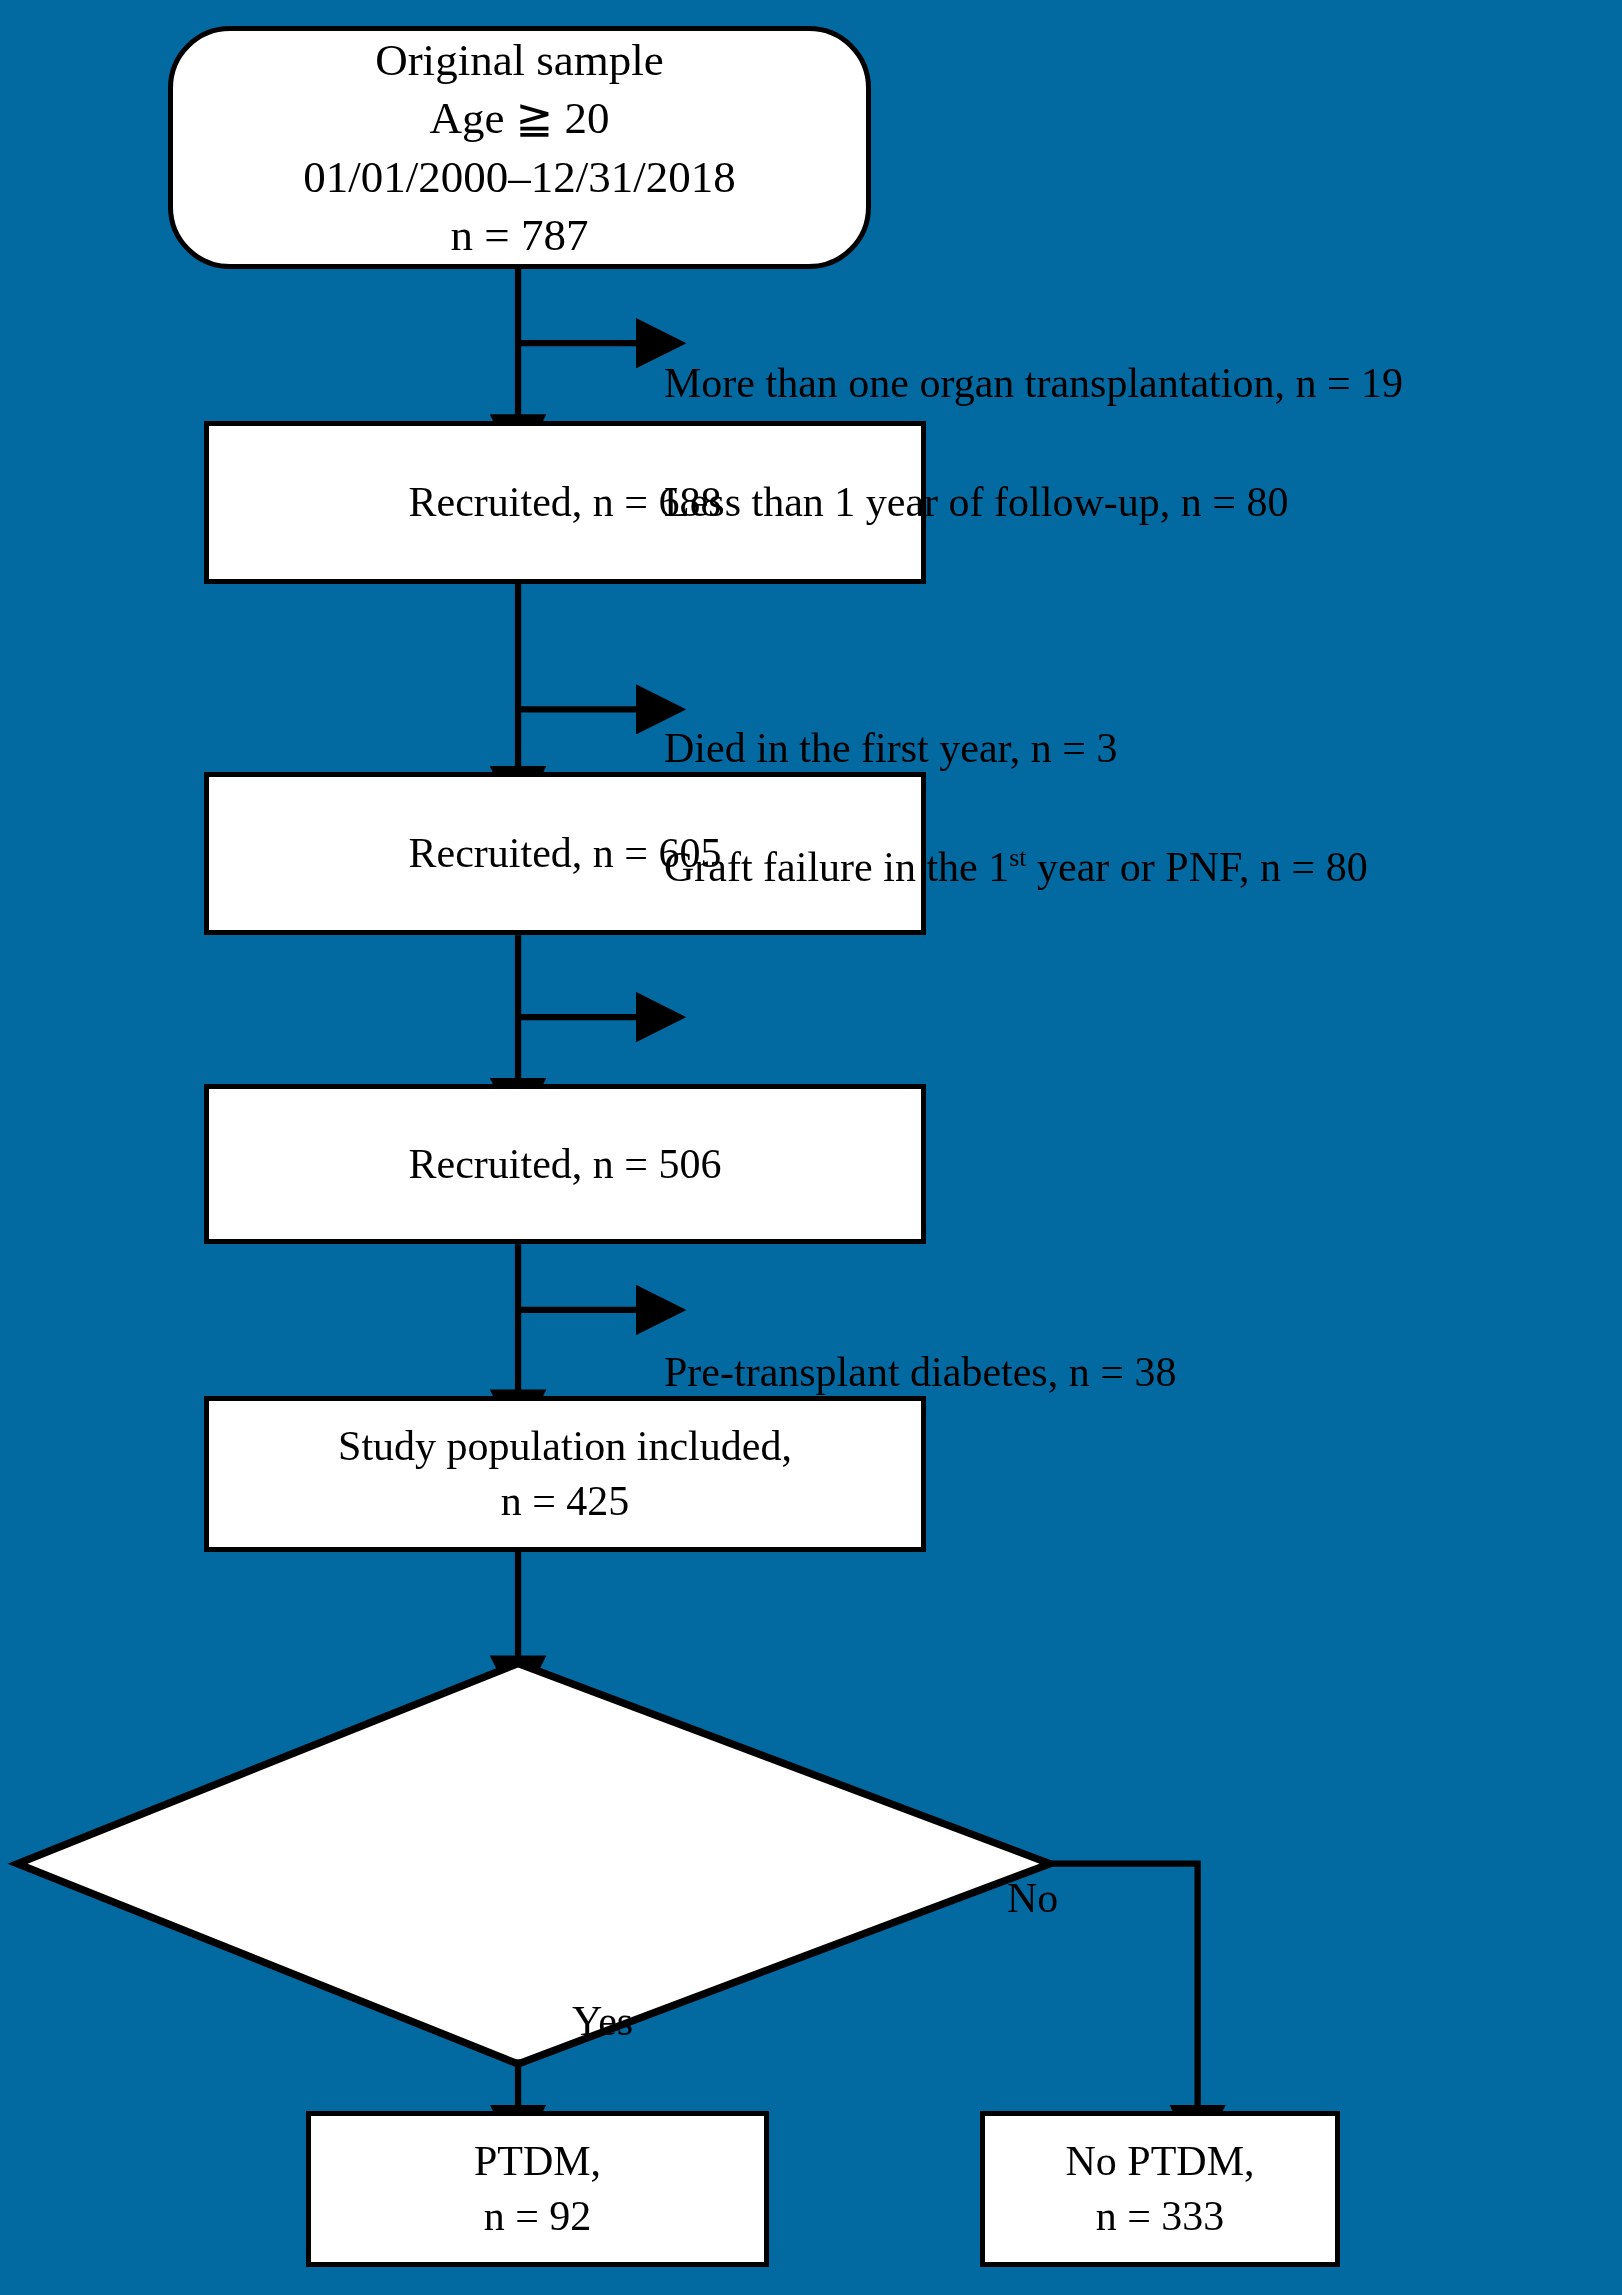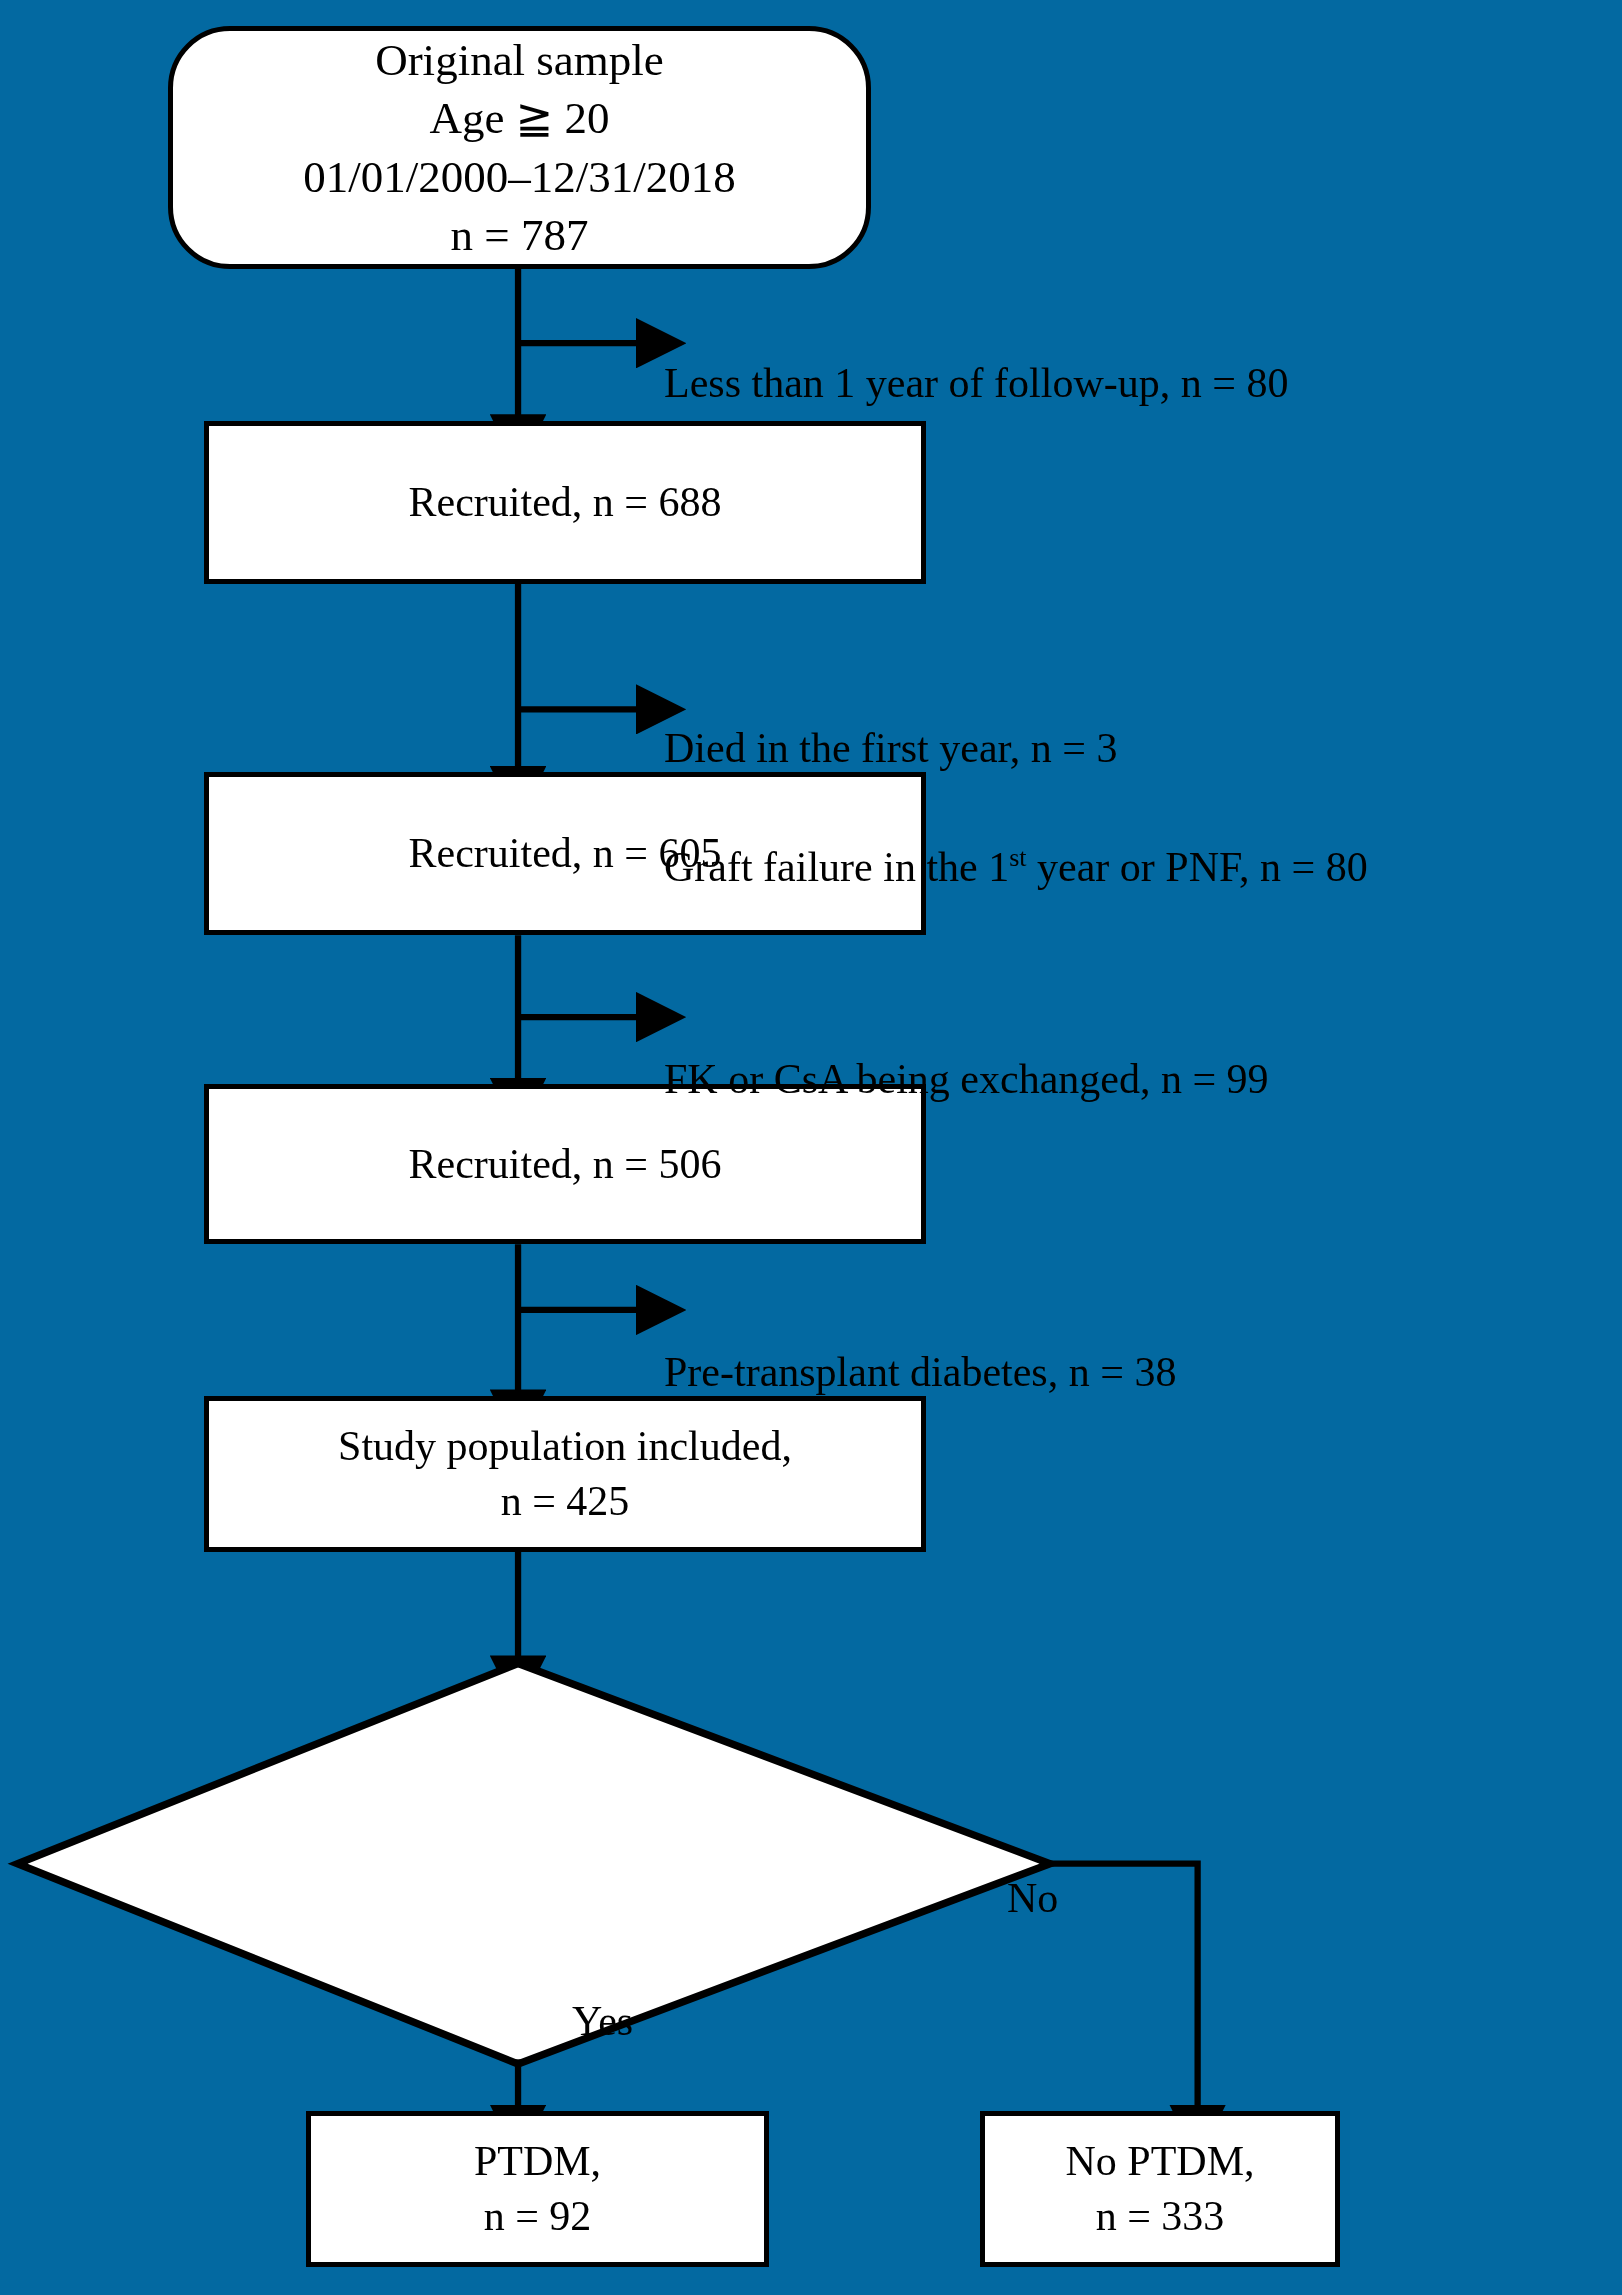--- a/index.html
+++ b/index.html
@@ -150,31 +150,29 @@
 n = 425</div>
 
 
   <div class="node boxed fs-leaf" style="left:306px; top:2111px; width:463px; height:156px;">PTDM,
 n = 92</div>
 
   <div class="node boxed fs-leaf" style="left:980px; top:2111px; width:360px; height:156px;">No PTDM,
 n = 333</div>
 
   <div class="annot fs-annot" style="left:664px; top:294px;">
+    <div>More than one organ transplantation, n = 19</div>
     <div>Less than 1 year of follow-up, n = 80</div>
   </div>
 
   <div class="annot fs-annot" style="left:664px; top:659px;">
     <div>Died in the first year, n = 3</div>
     <div>Graft failure in the 1<sup>st</sup> year or PNF, n = 80</div>
   </div>
 
-  <div class="annot fs-annot" style="left:664px; top:990px;">
-    <div>FK or CsA being exchanged, n = 99</div>
-  </div>
 
   <div class="annot fs-annot" style="left:664px; top:1283px;">
     <div>Pre-transplant diabetes, n = 38</div>
   </div>
 
   <div class="branch-label fs-branch" style="left:572px; top:1997px;">Yes</div>
 
   <div class="branch-label fs-branch" style="left:1007px; top:1874px;">No</div>
 
 </div>

